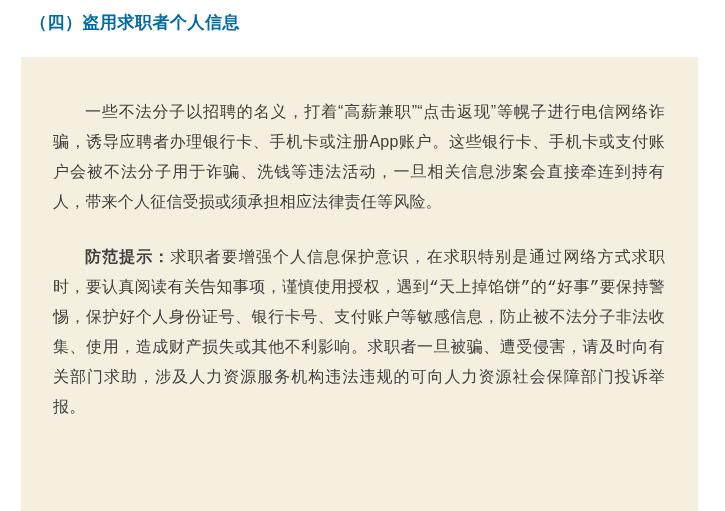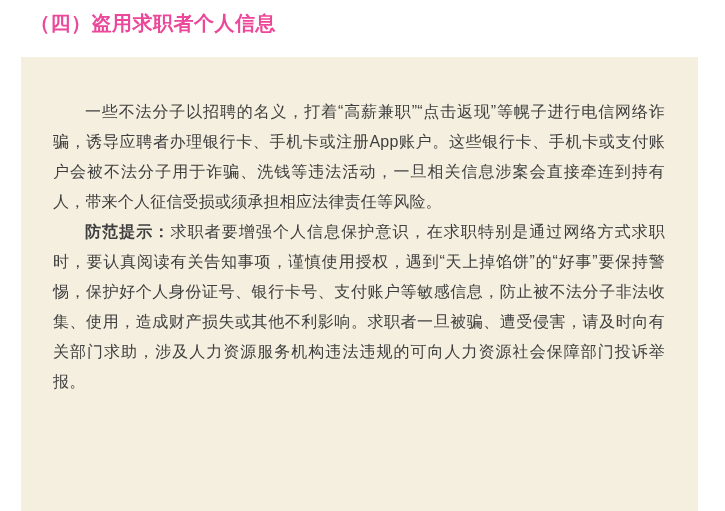--- a/index.html
+++ b/index.html
@@ -9,44 +9,46 @@
   body {
     width: 725px;
     height: 511px;
     background: #ffffff;
     font-family: "Liberation Sans", "DejaVu Sans", sans-serif;
     overflow: hidden;
   }
   .section-heading {
     margin: 0;
     padding: 11px 0 0 30px;
-    font-size: 20px;
+    font-size: 17px;
     line-height: 24px;
     font-weight: bold;
-    color: #ec4899;
+    color: #0369a1;
     letter-spacing: 0.5px;
   }
   .content-panel {
     margin: 22px 0 0 21px;
     width: 677px;
     height: 500px;
     box-sizing: border-box;
     background: #f5efdf;
     padding: 40px 33px 0 32px;
   }
   .content-panel p {
     margin: 0;
     font-size: 16px;
     line-height: 30px;
     color: #3f3f3f;
     text-align: justify;
     text-indent: 2em;
     letter-spacing: 0.2px;
   }
   .content-panel p + p {
+    margin-top: 26px;
+    font-family: Liberation Mono, monospace;
   }
   .tips-label {
     font-weight: bold;
   }
 </style>
 </head>
 <body>
 
 <div>
   <h3 class="section-heading">（四）盗用求职者个人信息</h3>

